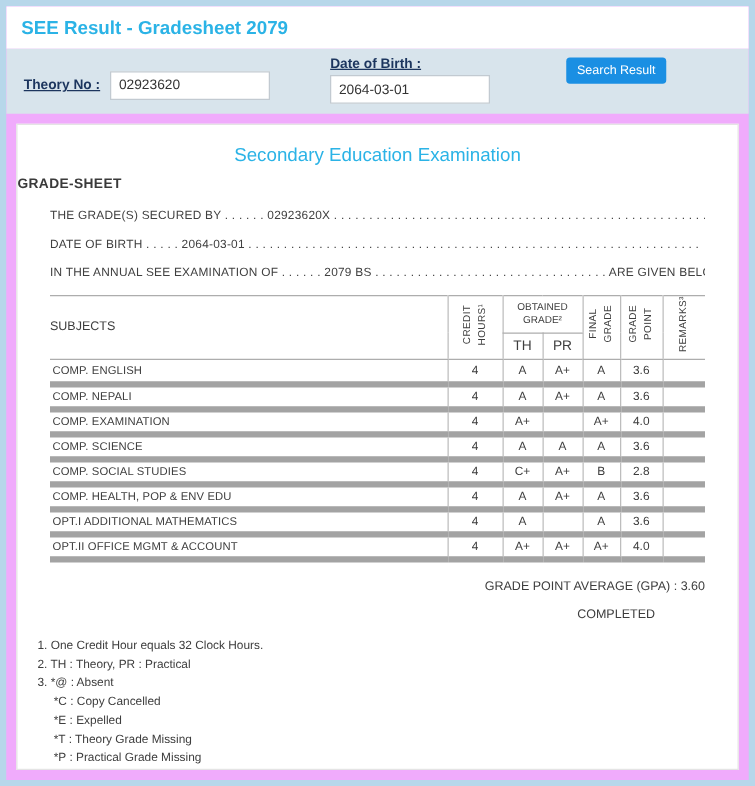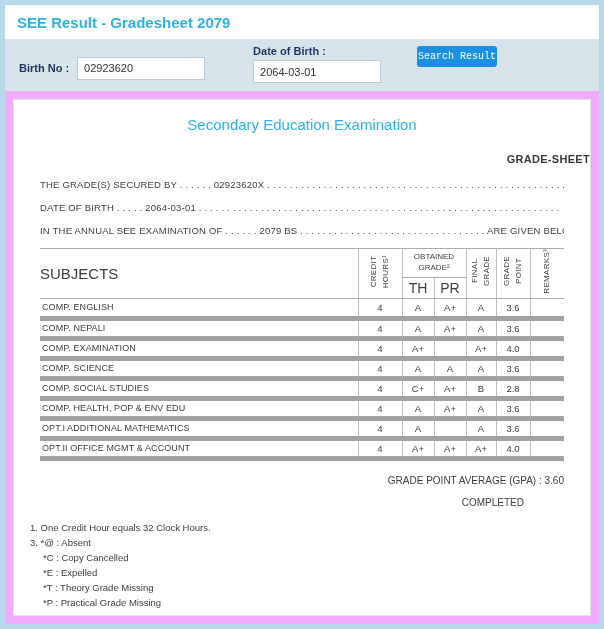--- a/index.html
+++ b/index.html
@@ -14,73 +14,73 @@
   .header { padding: 9px 12px 7px; background: #ffffff; }
   .page-title { color: #2bb3e6; font-size: 15px; font-weight: bold; }
 
   .form-bar {
     position: relative;
     height: 52px;
     background: #d8e4ec;
     padding: 5px 14px;
     display: flex;
   }
-  .form-bar label { font-size: 11px; font-weight: bold; color: #1c355e; }
+  .form-bar label { font-size: 11px; font-weight: bold; color: #1c355e; text-decoration: underline; }
   .symbol-group { display: flex; align-items: center; margin-top: 12px; height: 24px; }
   .symbol-group label { margin-right: 8px; }
   .form-bar input {
     width: 128px; height: 23px;
     border: 1px solid #c2cad1;
     background: #ffffff;
     font-size: 11px; color: #333;
     padding: 0 6px;
     font-family: "Liberation Sans", sans-serif;
   }
   .dob-group { margin-left: 48px; display: flex; flex-direction: column; }
   .dob-group label { margin: 1px 0 3px; }
   .search-btn {
-    position: absolute; left: 412px; top: 7px;
+    position: absolute; left: 448px; top: 7px;
     width: 80px; height: 21px;
     background: #1a8fe3; color: #ffffff;
     border: none; border-radius: 3px;
-    font-size: 10px; font-family: Liberation Mono, monospace;
+    font-size: 10px; font-family: Liberation Sans, sans-serif;
     cursor: pointer;
   }
 
   .card {
     margin: 8px;
     border: 1px solid #e4e4e4;
     height: 517px;
     background: #ffffff;
     overflow: hidden;
   }
   .exam-title { text-align: center; color: #2bb3e6; font-size: 15px; margin-top: 16px; }
-  .sheet-title { text-align: right; font-size: 11px; font-weight: bold; color: #3a3a3a; margin-top: 20px; letter-spacing: 0.3px; }
+  .sheet-title { text-align: left; font-size: 11px; font-weight: bold; color: #3a3a3a; margin-top: 8px; letter-spacing: 0.3px; }
 
   .info-lines { margin: 14px 26px 0; }
   .info-line {
     font-size: 9.5px; color: #404040;
     margin-bottom: 12px;
     white-space: nowrap; overflow: hidden;
     letter-spacing: 0.2px;
   }
 
   table.grades {
     margin: 2px 26px 0;
     width: calc(100% - 52px);
     border-collapse: collapse;
     table-layout: fixed;
     border-top: 1px solid #adadad;
   }
   .grades th, .grades td { padding: 0; border-left: 1px solid #bdbdbd; }
   .grades .nl { border-left: none; }
   .grades thead th { font-weight: normal; color: #3d3d3d; border-bottom: 1px solid #adadad; }
-  .subjects-h { text-align: left; font-size: 15px; padding-left: 2px; }
+  .subjects-h { text-align: left; font-size: 10px; padding-left: 2px; }
   .obt-h { font-size: 8px; line-height: 1.35; white-space: pre-line; height: 26px; text-align: center; padding-top: 3px; }
-  .sub-h { font-size: 14px; height: 18px; }
+  .sub-h { font-size: 11px; height: 18px; }
   .vert-h { vertical-align: middle; text-align: center; }
   .vert {
     display: inline-block;
     writing-mode: vertical-rl;
     transform: rotate(180deg);
     white-space: pre-line;
     font-size: 8px;
     line-height: 1.5;
     letter-spacing: 0.3px;
   }
@@ -104,21 +104,21 @@
 <body>
 
 <div class="page">
 
   <div class="header">
     <span class="page-title">SEE Result - Gradesheet 2079</span>
   </div>
 
   <div class="form-bar">
     <div class="symbol-group">
-      <label>Birth No :</label>
+      <label>Theory No :</label>
       <input type="text" value="02923620" style="">
     </div>
     <div class="dob-group">
       <label>Date of Birth :</label>
       <input type="text" value="2064-03-01" style="">
     </div>
     <button class="search-btn">Search Result</button>
   </div>
 
   <div class="card">
@@ -233,20 +233,21 @@
             <td></td>
           </tr>
         </tbody>
     </table>
 
     <div class="gpa-line">GRADE POINT AVERAGE (GPA) : 3.60</div>
     <div class="status-line">COMPLETED</div>
 
     <div class="footnotes" id="footnotes">
         <div class="footnote">1. One Credit Hour equals 32 Clock Hours.</div>
+        <div class="footnote">2. TH : Theory, PR : Practical</div>
         <div class="footnote">3. *@ : Absent</div>
         <div class="footnote indent">*C : Copy Cancelled</div>
         <div class="footnote indent">*E : Expelled</div>
         <div class="footnote indent">*T : Theory Grade Missing</div>
         <div class="footnote indent">*P : Practical Grade Missing</div>
       </div>
 
   </div>
 
 </div>

